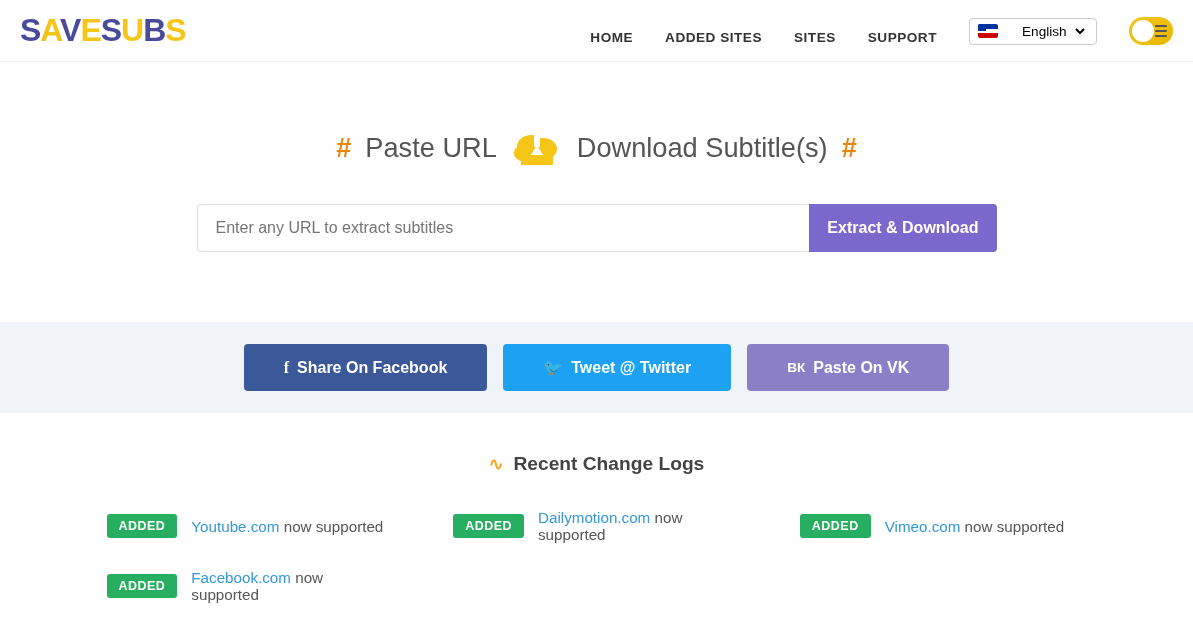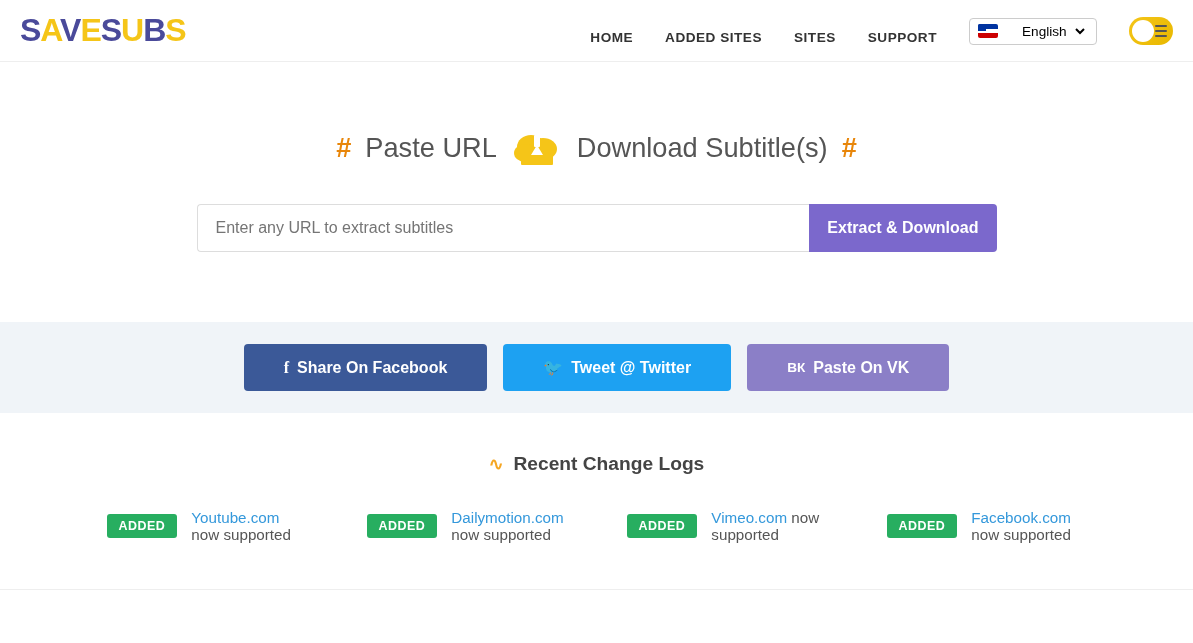--- a/index.html
+++ b/index.html
@@ -211,21 +211,21 @@
       color: #444;
       margin-bottom: 28px;
     }
     .rss-icon {
       color: #f5a623;
       font-size: 1.1rem;
     }
 
     .log-grid {
       display: grid;
-      grid-template-columns: 1fr 1fr 1fr 1fr;
+      grid-template-columns: 1fr 1fr 1fr;
       gap: 14px 60px;
     }
     .log-item {
       display: flex;
       align-items: center;
       gap: 14px;
       padding: 6px 0;
     }
     .added-badge {
       background: #27ae60;

